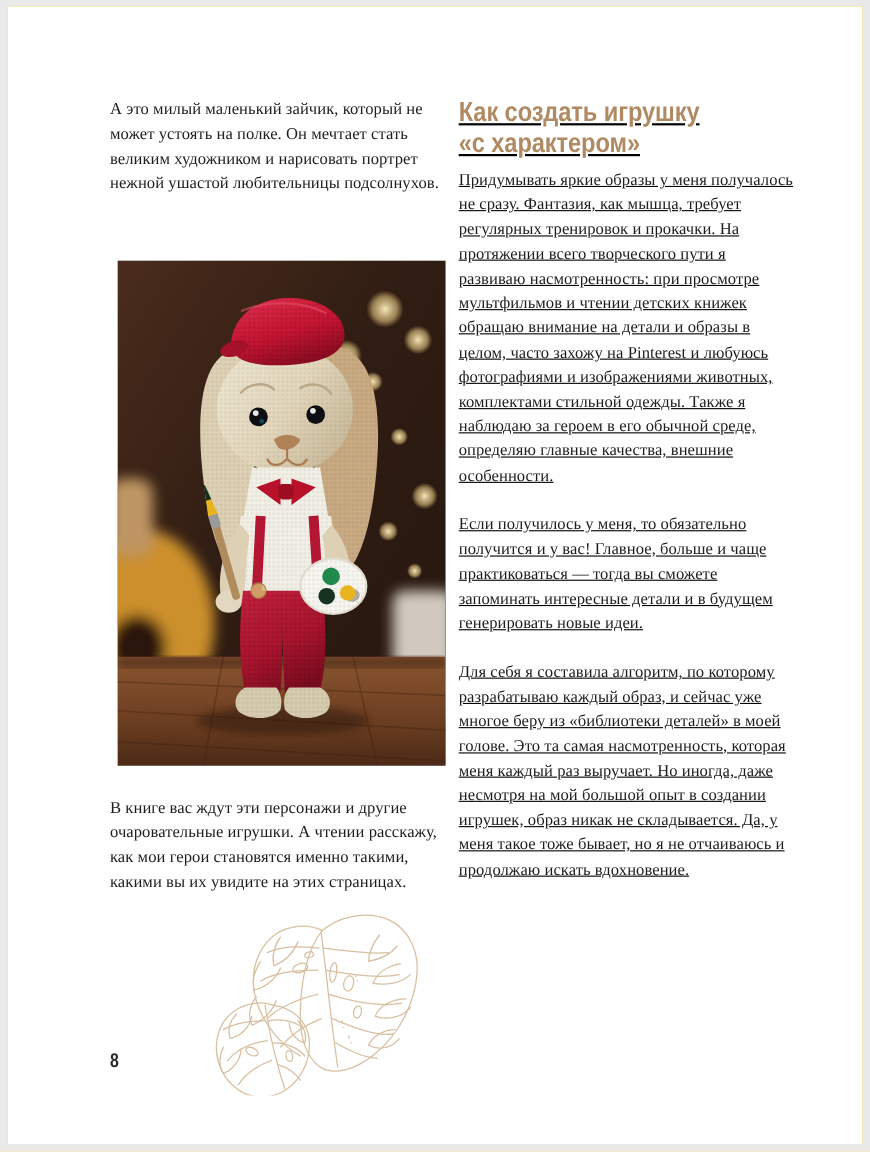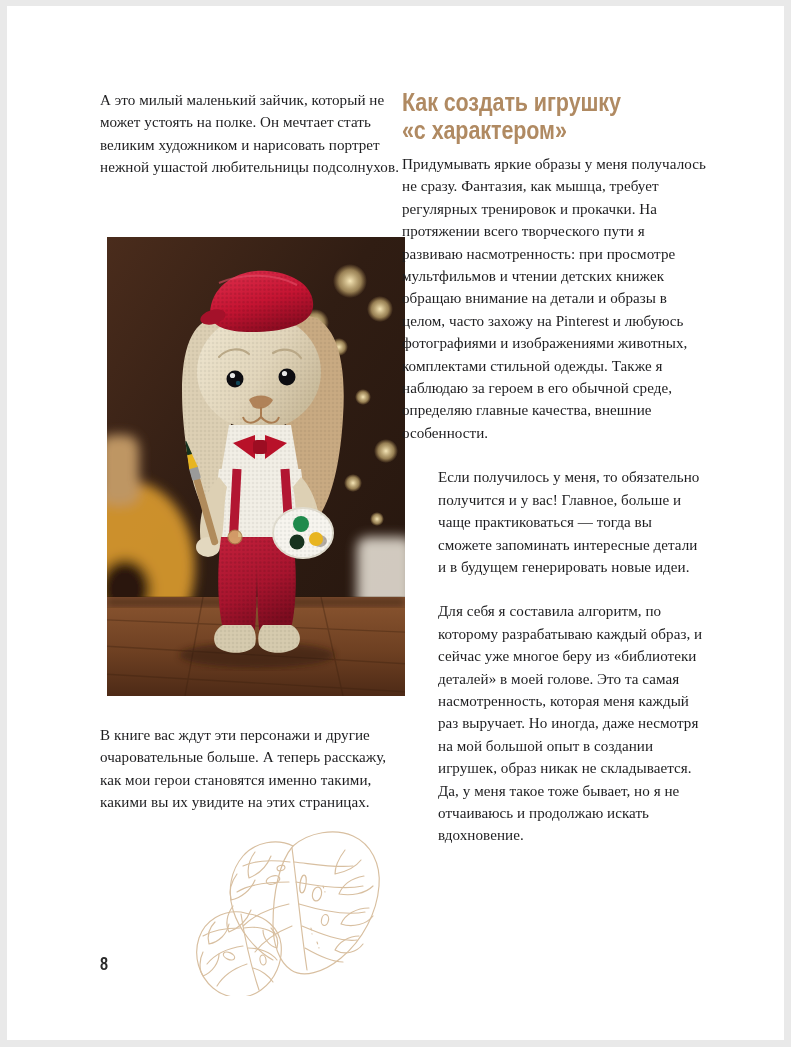--- a/index.html
+++ b/index.html
@@ -31,35 +31,36 @@
 
   
   .col-left {
     position: absolute;
     left: 93px;
     top: 83px;
     width: 305px;
   }
   .col-right {
     position: absolute;
-    left: 395px;
+    left: 410px;
     top: 83px;
     width: 304px;
+    text-decoration: underline;
   }
 
   
   .body-text {
     font-family: "Liberation Serif", serif;
     font-size: 15.1px;
     line-height: 22.4px;
     color: #1d1d1f;
     text-align: left;
     letter-spacing: 0.05px;
   }
-  .body-text + .body-text { margin-top: 22px; margin-left: 36px; }
+  .body-text + .body-text { margin-top: 22px; }
 
   .section-title {
     font-family: "Liberation Sans Narrow", "Liberation Sans", sans-serif;
     font-stretch: condensed;
     transform: scaleX(0.86);
     transform-origin: left top;
     font-size: 25px;
     line-height: 27.5px;
     font-weight: 700;
     color: #b08a62;
@@ -295,21 +296,21 @@
           <path d="M156 388 C152 392 150 400 152 408 C158 418 180 418 190 410 C196 402 192 392 184 388 Z" fill="#d6cbae"></path>
           <path d="M156 388 C152 392 150 400 152 408 C158 418 180 418 190 410 C196 402 192 392 184 388 Z" fill="url(#stitch)"></path>
         </g>
 
         <rect width="298" height="459" fill="none"></rect>
         <rect width="298" height="459" fill="url(#bgGrad)" opacity="0.0"></rect>
       </svg>
     </div>
 
     <div class="left-para-2">
-      <p class="body-text">В книге вас ждут эти персонажи и другие очаровательные больше. А теперь расскажу, как мои герои становятся именно такими, какими вы их увидите на этих страницах.</p>
+      <p class="body-text">В книге вас ждут эти персонажи и другие очаровательные игрушки. А чтении расскажу, как мои герои становятся именно такими, какими вы их увидите на этих страницах.</p>
     </div>
 
     <div class="leaf-deco">
       <svg viewBox="0 0 200 172">
         <g fill="none" stroke="#d8bfa0" stroke-width="1.15" stroke-linecap="round" stroke-linejoin="round">
 
           <path d="M100 22 C116 8 142 4 160 12 C178 20 188 40 186 62 C184 88 170 116 148 134
                    C130 149 110 154 98 146 C86 138 80 120 80 100 C80 70 86 38 100 22 Z"></path>
           <path d="M100 22 C84 14 62 18 50 32 C38 46 34 66 40 86 C46 106 62 126 80 136"></path>
 

